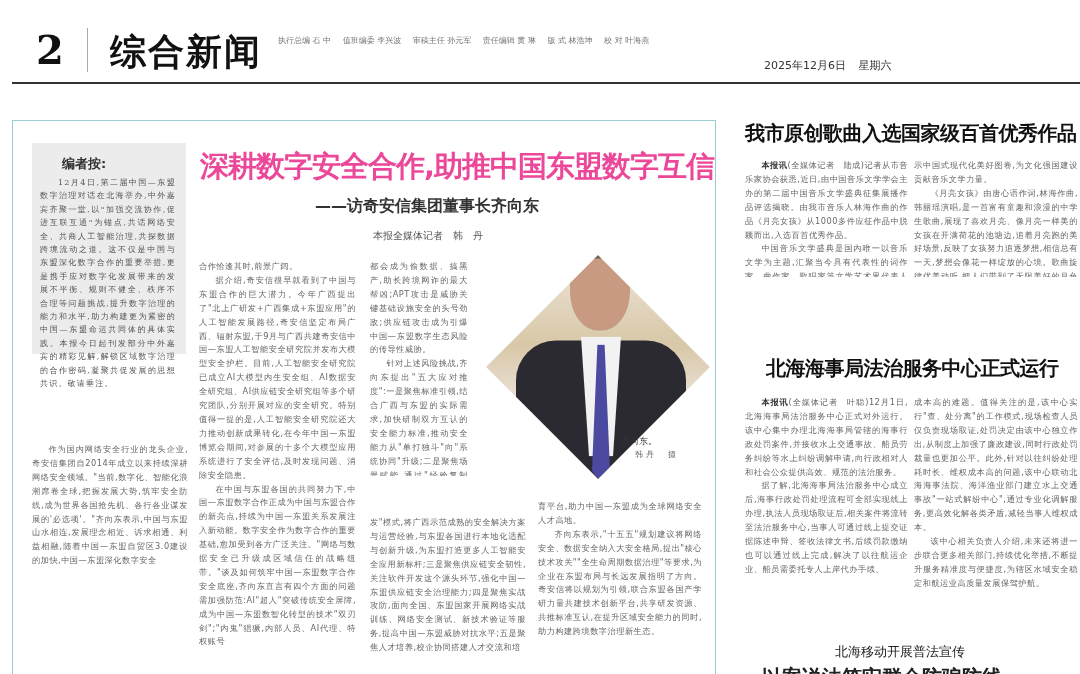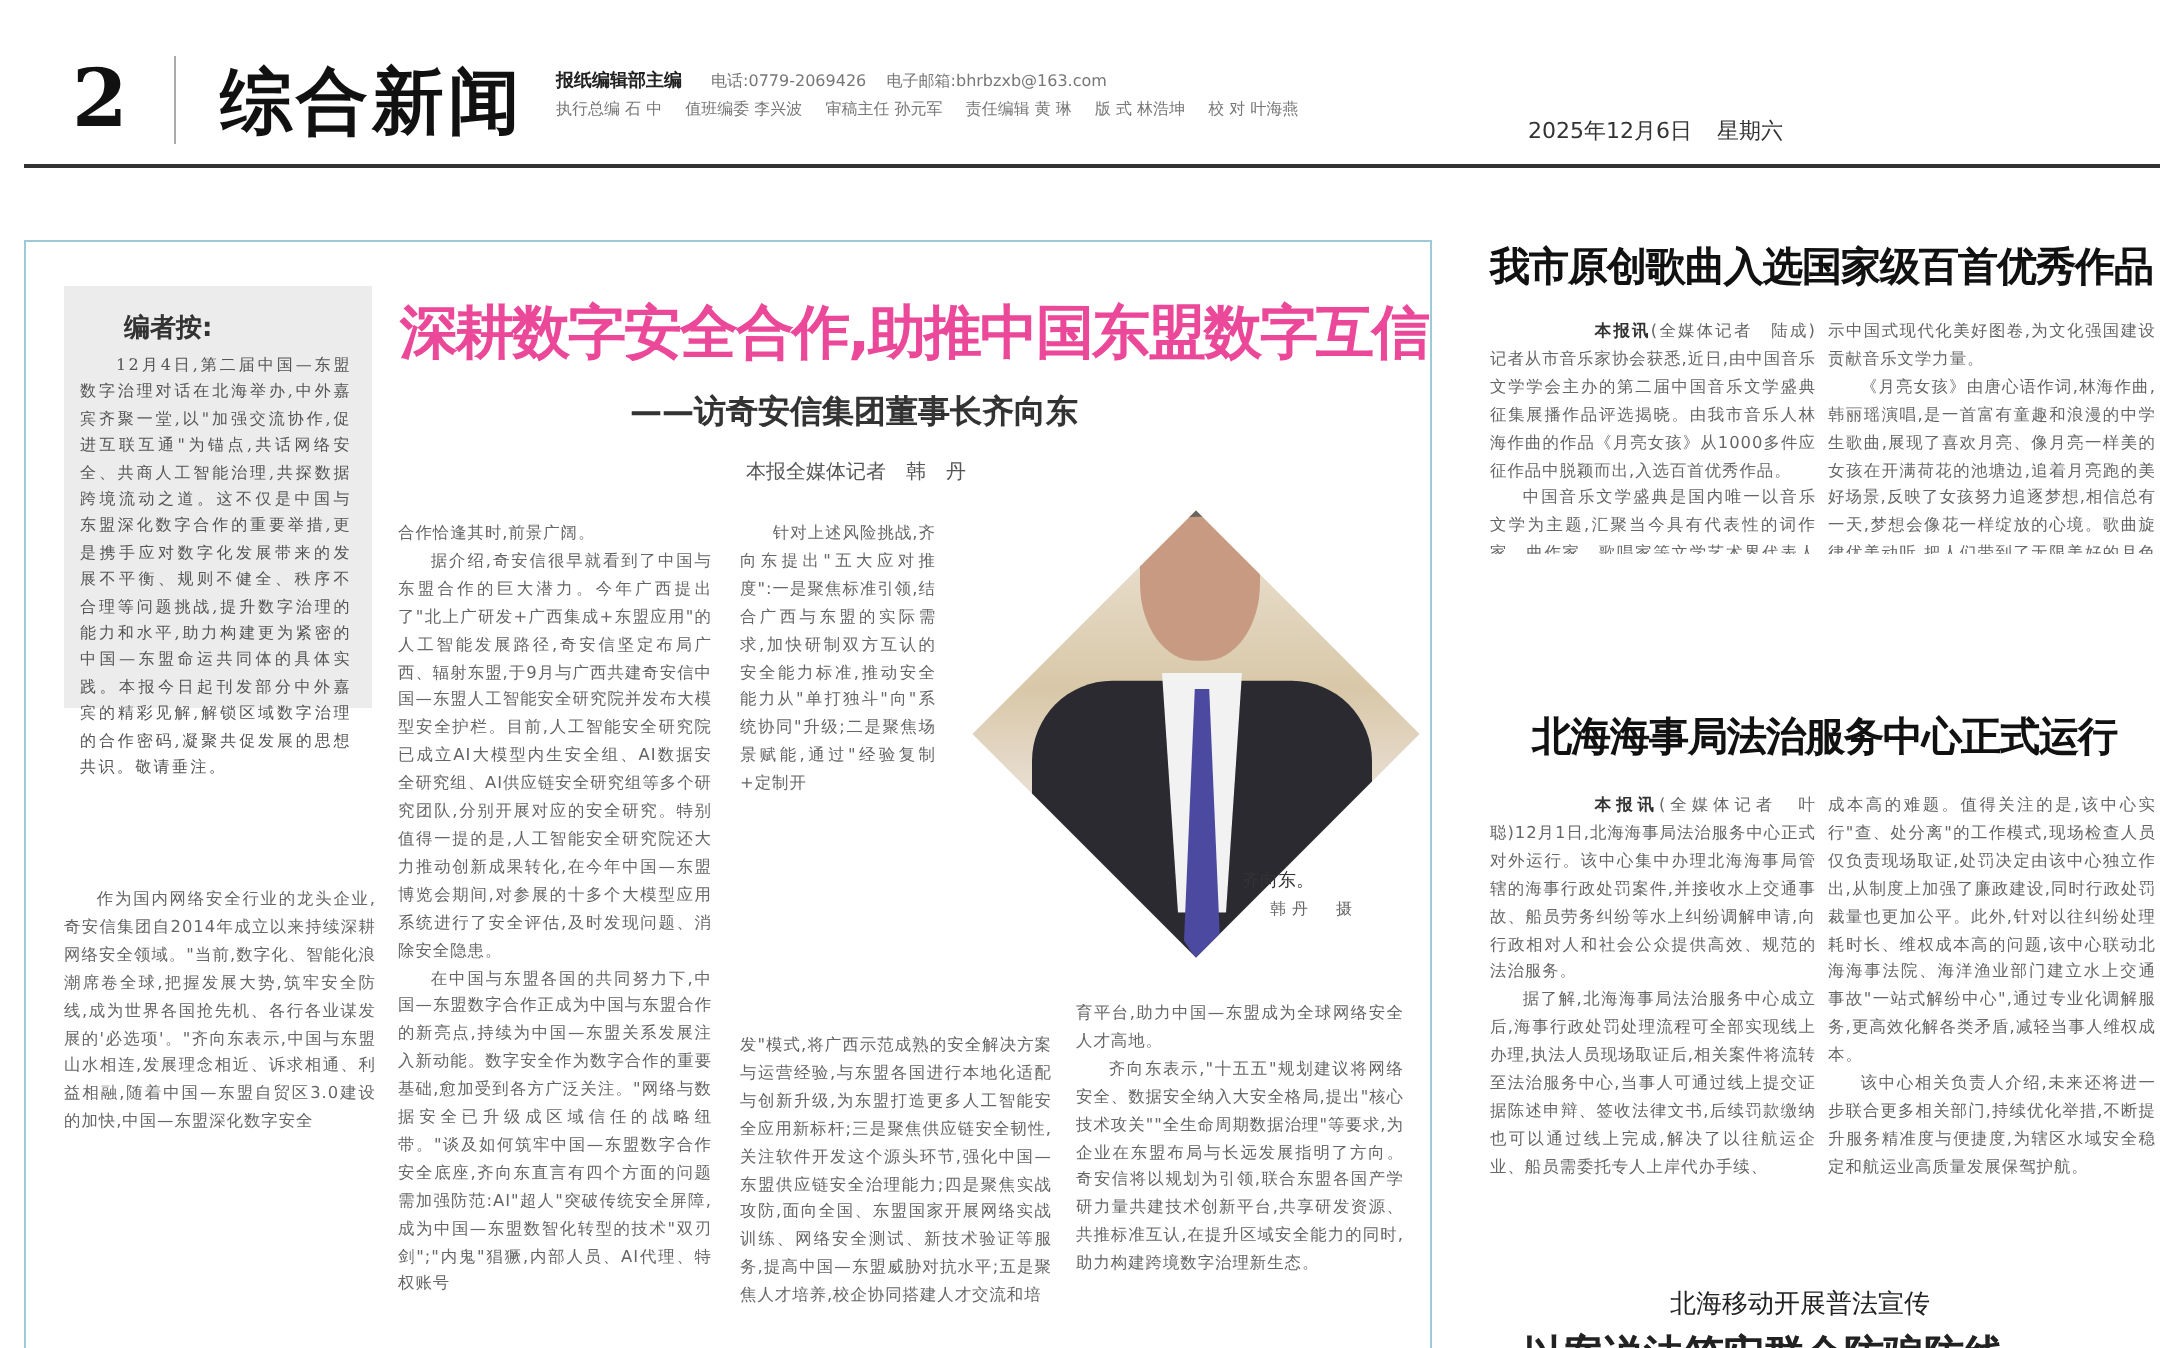--- a/index.html
+++ b/index.html
@@ -38,35 +38,30 @@
   .shirt{position:absolute;left:103px;top:88px;width:40px;height:120px;background:#f2f2f2;clip-path:polygon(0 0,100% 0,80% 100%,20% 100%);}
   .tie{position:absolute;left:114px;top:96px;width:18px;height:140px;background:#4c4aa0;clip-path:polygon(30% 0,70% 0,100% 90%,50% 100%,0 90%);}
   .caption{position:absolute;left:134px;top:178px;font-size:9px;color:#333;line-height:14px;}
   .caption .cr{font-size:8px;color:#666;margin-left:14px;letter-spacing:3px;}
 
   .r-head1{position:absolute;left:745px;top:120px;font-size:20px;font-weight:bold;color:#111;white-space:nowrap;letter-spacing:-0.5px;}
   .r-head2{position:absolute;left:766px;top:355px;font-size:20px;font-weight:bold;color:#111;white-space:nowrap;letter-spacing:-0.5px;}
   .r-kicker{position:absolute;left:835px;top:643px;font-size:13px;color:#222;white-space:nowrap;}
   .r-cut{position:absolute;left:762px;top:664px;width:300px;height:14px;overflow:hidden;}
   .r-cut span{display:block;font-size:20px;font-weight:bold;color:#222;line-height:26px;white-space:nowrap;}
-  b.lead{color:#333;margin-left:36px;}
+  b.lead{color:#333;}
 </style>
 </head>
 <body>
 
 <header class="mast">
   <div class="page-no">2</div>
   <div class="mast-sep"></div>
   <div class="section">综合新闻</div>
   <div class="staff">
-    <div>
-      <b>报纸编辑部主编</b>
-      <span>电话:0779-2069426</span>&nbsp;&nbsp;&nbsp;
-      <span>电子邮箱:bhrbzxb@163.com</span>
-    </div>
     <div class="row2">
       <span>执行总编 石 中</span>
       <span>值班编委 李兴波</span>
       <span>审稿主任 孙元军</span>
       <span>责任编辑 黄 琳</span>
       <span>版 式 林浩坤</span>
       <span>校 对 叶海燕</span>
     </div>
   </div>
   <div class="date">
@@ -91,20 +86,21 @@
   <p>作为国内网络安全行业的龙头企业,奇安信集团自2014年成立以来持续深耕网络安全领域。"当前,数字化、智能化浪潮席卷全球,把握发展大势,筑牢安全防线,成为世界各国抢先机、各行各业谋发展的'必选项'。"齐向东表示,中国与东盟山水相连,发展理念相近、诉求相通、利益相融,随着中国—东盟自贸区3.0建设的加快,中国—东盟深化数字安全</p>
 </div>
 
 <div class="col" style="left:199px;top:260px;width:157px;height:414px;overflow:hidden;">
   <p class="cont">合作恰逢其时,前景广阔。</p>
   <p>据介绍,奇安信很早就看到了中国与东盟合作的巨大潜力。今年广西提出了"北上广研发+广西集成+东盟应用"的人工智能发展路径,奇安信坚定布局广西、辐射东盟,于9月与广西共建奇安信中国—东盟人工智能安全研究院并发布大模型安全护栏。目前,人工智能安全研究院已成立AI大模型内生安全组、AI数据安全研究组、AI供应链安全研究组等多个研究团队,分别开展对应的安全研究。特别值得一提的是,人工智能安全研究院还大力推动创新成果转化,在今年中国—东盟博览会期间,对参展的十多个大模型应用系统进行了安全评估,及时发现问题、消除安全隐患。</p>
   <p>在中国与东盟各国的共同努力下,中国—东盟数字合作正成为中国与东盟合作的新亮点,持续为中国—东盟关系发展注入新动能。数字安全作为数字合作的重要基础,愈加受到各方广泛关注。"网络与数据安全已升级成区域信任的战略纽带。"谈及如何筑牢中国—东盟数字合作安全底座,齐向东直言有四个方面的问题需加强防范:AI"超人"突破传统安全屏障,成为中国—东盟数智化转型的技术"双刃剑";"内鬼"猖獗,内部人员、AI代理、特权账号</p>
 </div>
 
 <div class="col" style="left:370px;top:260px;width:98px;height:216px;overflow:hidden;">
+  <p class="cont">都会成为偷数据、搞黑产,助长跨境网诈的最大帮凶;APT攻击是威胁关键基础设施安全的头号劲敌;供应链攻击成为引爆中国—东盟数字生态风险的传导性威胁。</p>
   <p>针对上述风险挑战,齐向东提出"五大应对推度":一是聚焦标准引领,结合广西与东盟的实际需求,加快研制双方互认的安全能力标准,推动安全能力从"单打独斗"向"系统协同"升级;二是聚焦场景赋能,通过"经验复制+定制开</p>
 </div>
 <div class="col" style="left:370px;top:516px;width:156px;height:158px;overflow:hidden;">
   <p class="cont">发"模式,将广西示范成熟的安全解决方案与运营经验,与东盟各国进行本地化适配与创新升级,为东盟打造更多人工智能安全应用新标杆;三是聚焦供应链安全韧性,关注软件开发这个源头环节,强化中国—东盟供应链安全治理能力;四是聚焦实战攻防,面向全国、东盟国家开展网络实战训练、网络安全测试、新技术验证等服务,提高中国—东盟威胁对抗水平;五是聚焦人才培养,校企协同搭建人才交流和培</p>
 </div>
 
 <div class="photo">
   <div class="diamond">
     <div class="photo-bg">
       <div class="suit"></div>

